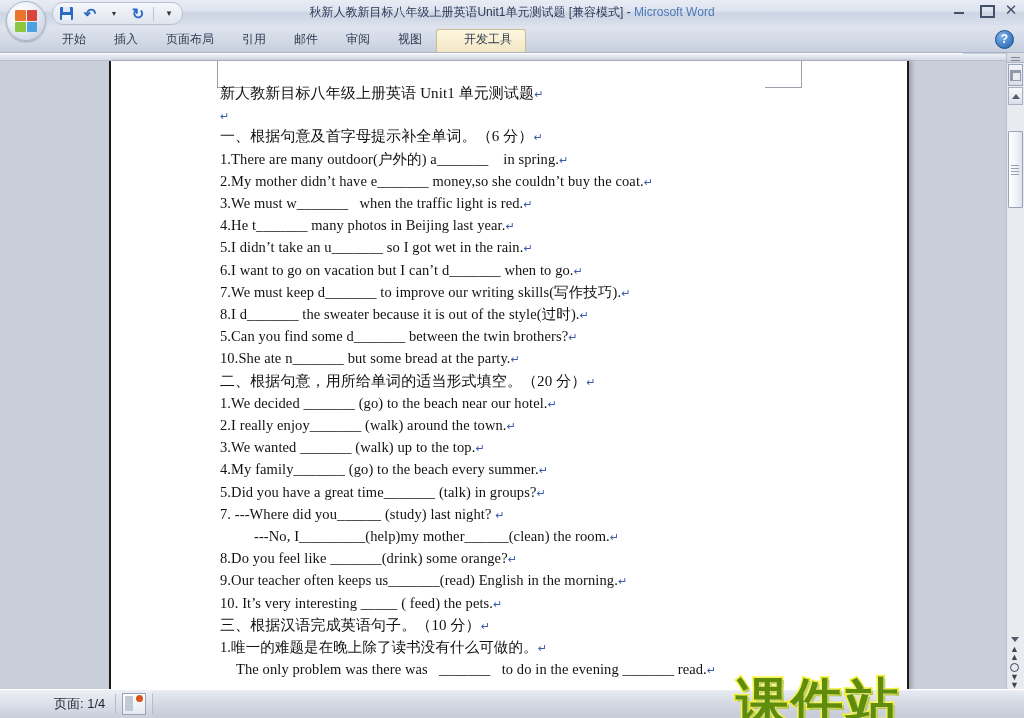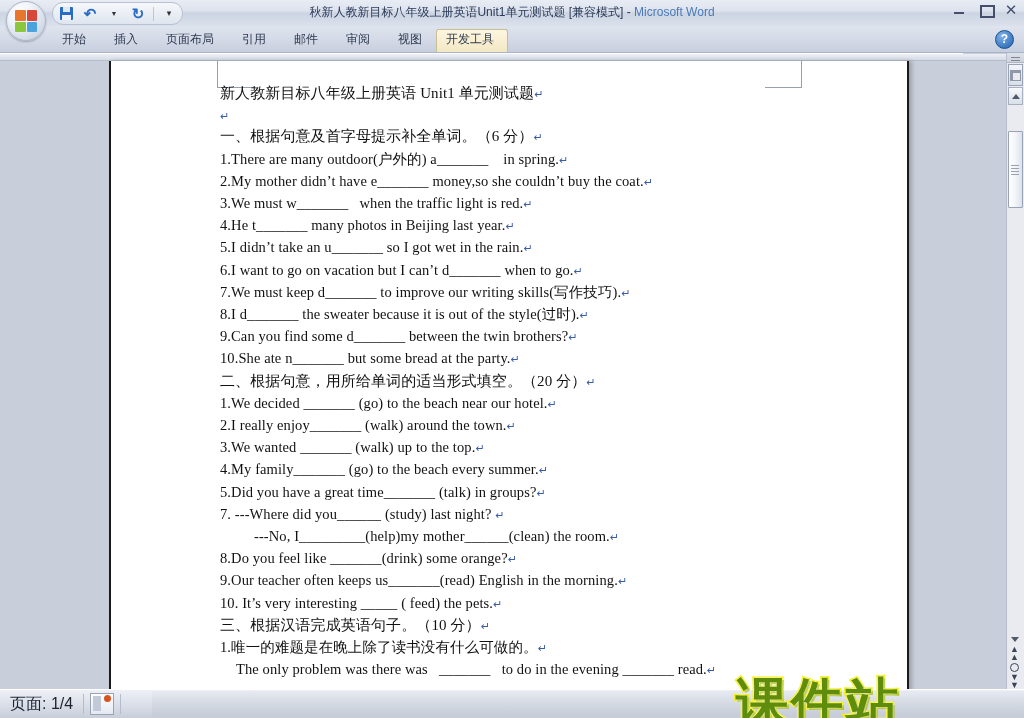--- a/index.html
+++ b/index.html
@@ -96,21 +96,21 @@
   .tabs { position:absolute; left:48px; top:0; display:flex; height:26px; align-items:flex-end; }
   .tab {
     padding: 3px 14px 5px 14px;
     font-size: 12px; color:#2f3b52; white-space:nowrap;
     line-height: 15px;
   }
   .tab.active {
     background: linear-gradient(to bottom, #fdf6e0, #f3e7c4);
     border:1px solid #c9bd94; border-bottom:none;
     border-radius: 3px 3px 0 0;
-    padding: 2px 13px 5px 9px;
+    padding: 2px 13px 5px 27px;
   }
   .help-btn {
     position:absolute; right:10px; top:4px;
     width:17px; height:17px; border-radius:50%;
     background: radial-gradient(circle at 35% 30%, #7fb2e8, #1f5fae);
     color:#fff; font-size:12px; font-weight:bold;
     text-align:center; line-height:17px;
     border:1px solid #16508f;
   }
 
@@ -205,22 +205,23 @@
   .circle-small { width:7px;height:7px;border:1.4px solid #3b4557;border-radius:50%; }
 
   
   .statusbar {
     position:absolute; left:0; bottom:0; width:1024px; height:28px;
     background: linear-gradient(to bottom,#eef0f5 0%,#dfe3ec 40%,#c8ced9 100%);
     border-top:1px solid #fff;
   }
   .sb-inner { position:absolute; left:0; top:1px; height:26px; display:flex; align-items:center; }
   .sb-page {
-    font-size:16px; color:#1c2432; padding:0 10px;
+    font-size:13px; color:#1c2432; padding:0 10px;
     font-family:"Liberation Sans", sans-serif;
+    margin-left:44px;
   }
   .sb-sep { width:1px; height:20px; background:#b4bbc9; }
   .sb-icon {
     width:22px; height:20px; margin:0 6px; position:relative;
     background: linear-gradient(to bottom,#ffffff,#e4e9f2);
     border:1px solid #9aa3b3;
   }
   .sb-icon::before { content:""; position:absolute; left:2px; top:2px; width:8px; height:15px; background:#c2cad8; }
   .sb-icon::after { content:""; position:absolute; right:2px; top:1px; width:7px; height:7px; border-radius:50%; background:#d9531e; }
   .sb-rest { position:absolute; left:152px; top:1px; right:0; height:26px;
@@ -288,21 +289,21 @@
           <div class="line blankline"><span></span><span class="pilcrow">↵</span></div>
           <div class="line heading-cn"><span>一、根据句意及首字母提示补全单词。（6 分）</span><span class="pilcrow">↵</span></div>
           <div class="line"><span>1.There are many outdoor(户外的) a_______    in spring.</span><span class="pilcrow">↵</span></div>
           <div class="line"><span>2.My mother didn’t have e_______ money,so she couldn’t buy the coat.</span><span class="pilcrow">↵</span></div>
           <div class="line"><span>3.We must w_______   when the traffic light is red.</span><span class="pilcrow">↵</span></div>
           <div class="line"><span>4.He t_______ many photos in Beijing last year.</span><span class="pilcrow">↵</span></div>
           <div class="line"><span>5.I didn’t take an u_______ so I got wet in the rain.</span><span class="pilcrow">↵</span></div>
           <div class="line"><span>6.I want to go on vacation but I can’t d_______ when to go.</span><span class="pilcrow">↵</span></div>
           <div class="line"><span>7.We must keep d_______ to improve our writing skills(写作技巧).</span><span class="pilcrow">↵</span></div>
           <div class="line"><span>8.I d_______ the sweater because it is out of the style(过时).</span><span class="pilcrow">↵</span></div>
-          <div class="line"><span>9.Can you find some d_______ between the twin brothers?</span><span class="pilcrow">↵</span></div>
+          <div class="line"><span>5.Can you find some d_______ between the twin brothers?</span><span class="pilcrow">↵</span></div>
           <div class="line"><span>10.She ate n_______ but some bread at the party.</span><span class="pilcrow">↵</span></div>
           <div class="line heading-cn"><span>二、根据句意，用所给单词的适当形式填空。（20 分）</span><span class="pilcrow">↵</span></div>
           <div class="line"><span>1.We decided _______ (go) to the beach near our hotel.</span><span class="pilcrow">↵</span></div>
           <div class="line"><span>2.I really enjoy_______ (walk) around the town.</span><span class="pilcrow">↵</span></div>
           <div class="line"><span>3.We wanted _______ (walk) up to the top.</span><span class="pilcrow">↵</span></div>
           <div class="line"><span>4.My family_______ (go) to the beach every summer.</span><span class="pilcrow">↵</span></div>
           <div class="line"><span>5.Did you have a great time_______ (talk) in groups?</span><span class="pilcrow">↵</span></div>
           <div class="line"><span>7. ---Where did you______ (study) last night? </span><span class="pilcrow">↵</span></div>
           <div class="line indent2"><span>---No, I_________(help)my mother______(clean) the room.</span><span class="pilcrow">↵</span></div>
           <div class="line"><span>8.Do you feel like _______(drink) some orange?</span><span class="pilcrow">↵</span></div>

